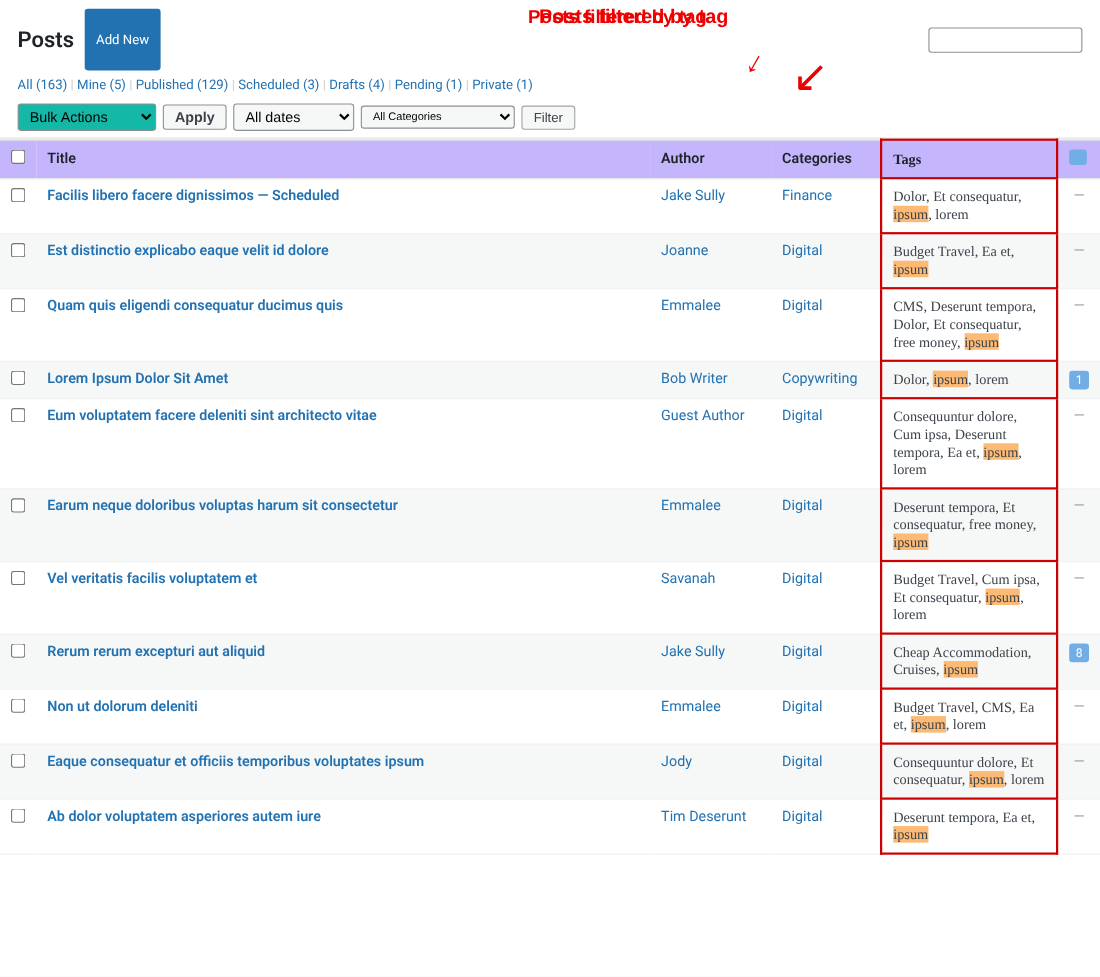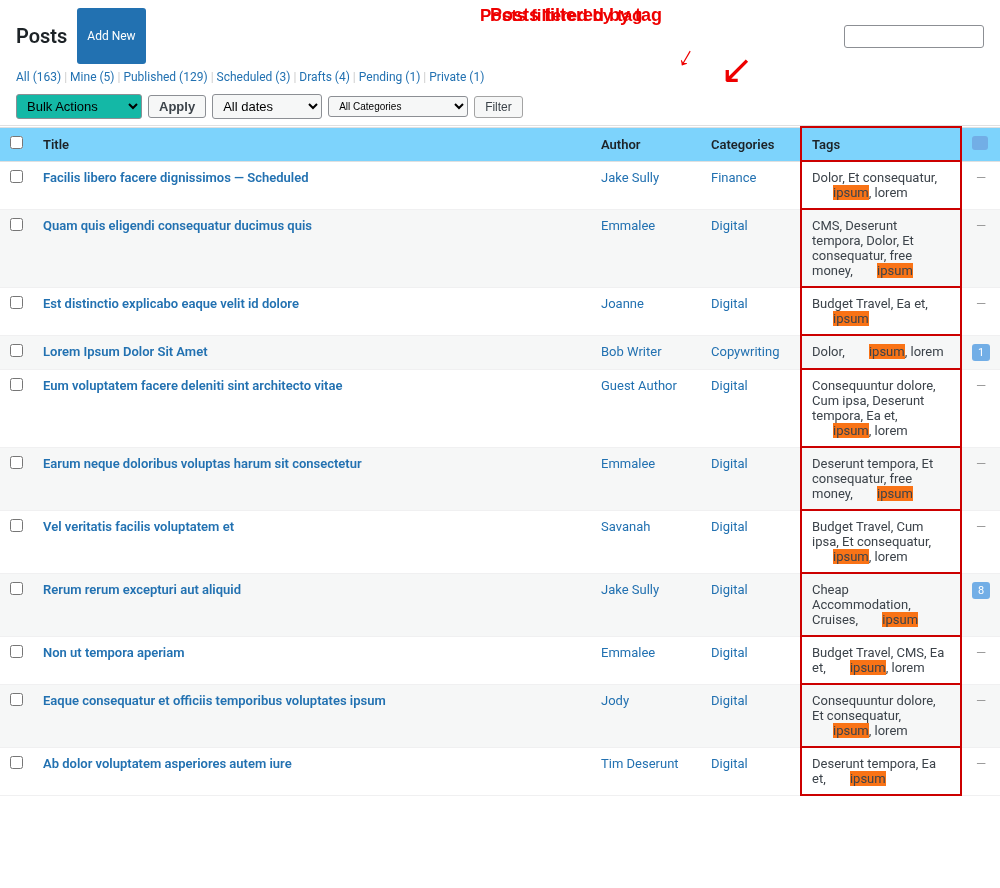--- a/index.html
+++ b/index.html
@@ -17,37 +17,37 @@
     .subsubsub .separator { color: #ccc; }
     
     .tablenav { display: flex; align-items: center; gap: 6px; padding: 6px 16px; background: #fff; border-bottom: 1px solid #e0e0e0; }
     .bulk-actions-select { border: 1px solid #8c8f94; border-radius: 3px; padding: 3px 6px; font-size: 13px; background: #14b8a6; cursor: pointer; min-width: 126px; }
     .apply-btn { background: #f6f7f7; border: 1px solid #8c8f94; border-radius: 3px; padding: 3px 10px; font-size: 13px; cursor: pointer; color: #3c434a; font-weight: bold; }
     .date-select { border: 1px solid #8c8f94; border-radius: 3px; padding: 3px 6px; font-size: 13px; background: #f6f7f7; cursor: pointer; min-width: 110px; }
     .cat-select { border: 1px solid #8c8f94; border-radius: 3px; padding: 3px 6px; font-size: 10px; background: #f6f7f7; cursor: pointer; min-width: 140px; }
     .filter-btn { background: #f6f7f7; border: 1px solid #a3a3a3; border-radius: 3px; padding: 3px 10px; font-size: 12px; cursor: pointer; color: #3c434a; }
     
     .posts-table { width: 100%; border-collapse: collapse; }
-    .posts-table th { background: #7dd3fc; border-bottom: 1px solid #e0e0e0; border-top: 1px solid #e0e0e0; padding: 8px 10px; text-align: left; font-size: 13px; color: #1d2327; font-weight: 600; }
+    .posts-table th { background: #c4b5fd; border-bottom: 1px solid #e0e0e0; border-top: 1px solid #e0e0e0; padding: 8px 10px; text-align: left; font-size: 13px; color: #1d2327; font-weight: 600; }
     .posts-table td { padding: 8px 10px; border-bottom: 1px solid #f0f0f1; vertical-align: top; font-size: 13px; }
     .posts-table tr:nth-child(even) td { background: #f6f7f7; }
     .posts-table tr:nth-child(odd) td { background: #fff; }
     
     .cb-col { width: 26px; }
     .title-col { min-width: 280px; }
     .author-col { width: 110px; }
     .cat-col { width: 100px; }
-    .tags-col { width: 160px; border: 2px solid #c00 !important; }
+    .tags-col { width: 160px; border: 2px solid #c00 !important; font-family: Liberation Serif, serif; }
     .comment-col { width: 30px; text-align: center; }
     
     .post-title-link { color: #2271b1; text-decoration: none; font-weight: 600; }
     .author-link { color: #2271b1; text-decoration: none; }
     .cat-link { color: #2271b1; text-decoration: none; }
     
-    .highlight { background: #f97316; margin-left: 21px; }
+    .highlight { background: #fdba74; }
     
     .comment-bubble { display: inline-flex; align-items: center; justify-content: center; background: #72aee6; color: #fff; border-radius: 3px; padding: 2px 5px; font-size: 11px; text-decoration: none; min-width: 18px; }
     .comment-dash { color: #999; }
     
     
     th.tags-col, td.tags-col { border-left: 2px solid #c00; border-right: 2px solid #c00; }
     th.tags-col { border-top: 2px solid #c00; }
     tr:last-child td.tags-col { border-bottom: 2px solid #c00; }
     .search-input { border: 1px solid #8c8f94; border-radius: 3px; padding: 3px 6px; font-size: 13px; width: 120px; }
     
@@ -121,32 +121,32 @@
     <tr>
           <td class="cb-col"><input type="checkbox" style=""></td>
           <td class="title-col"><a href="#" class="post-title-link">Facilis libero facere dignissimos — Scheduled</a></td>
           <td class="author-col"><a href="#" class="author-link">Jake Sully</a></td>
           <td class="cat-col"><a href="#" class="cat-link">Finance</a></td>
           <td class="tags-col">Dolor, Et consequatur, <span class="highlight">ipsum</span>, lorem</td>
           <td class="comment-col"><span class="comment-dash">—</span></td>
         </tr>
         <tr>
           <td class="cb-col"><input type="checkbox" style=""></td>
+          <td class="title-col"><a href="#" class="post-title-link">Est distinctio explicabo eaque velit id dolore</a></td>
+          <td class="author-col"><a href="#" class="author-link">Joanne</a></td>
+          <td class="cat-col"><a href="#" class="cat-link">Digital</a></td>
+          <td class="tags-col">Budget Travel, Ea et, <span class="highlight">ipsum</span></td>
+          <td class="comment-col"><span class="comment-dash">—</span></td>
+        </tr>
+        <tr>
+          <td class="cb-col"><input type="checkbox" style=""></td>
           <td class="title-col"><a href="#" class="post-title-link">Quam quis eligendi consequatur ducimus quis</a></td>
           <td class="author-col"><a href="#" class="author-link">Emmalee</a></td>
           <td class="cat-col"><a href="#" class="cat-link">Digital</a></td>
           <td class="tags-col">CMS, Deserunt tempora, Dolor, Et consequatur, free money, <span class="highlight">ipsum</span></td>
-          <td class="comment-col"><span class="comment-dash">—</span></td>
-        </tr>
-        <tr>
-          <td class="cb-col"><input type="checkbox" style=""></td>
-          <td class="title-col"><a href="#" class="post-title-link">Est distinctio explicabo eaque velit id dolore</a></td>
-          <td class="author-col"><a href="#" class="author-link">Joanne</a></td>
-          <td class="cat-col"><a href="#" class="cat-link">Digital</a></td>
-          <td class="tags-col">Budget Travel, Ea et, <span class="highlight">ipsum</span></td>
           <td class="comment-col"><span class="comment-dash">—</span></td>
         </tr>
         <tr>
           <td class="cb-col"><input type="checkbox" style=""></td>
           <td class="title-col"><a href="#" class="post-title-link">Lorem Ipsum Dolor Sit Amet</a></td>
           <td class="author-col"><a href="#" class="author-link">Bob Writer</a></td>
           <td class="cat-col"><a href="#" class="cat-link">Copywriting</a></td>
           <td class="tags-col">Dolor, <span class="highlight">ipsum</span>, lorem</td>
           <td class="comment-col"><a href="#" class="comment-bubble">1</a></td>
         </tr>
@@ -177,21 +177,21 @@
         <tr>
           <td class="cb-col"><input type="checkbox" style=""></td>
           <td class="title-col"><a href="#" class="post-title-link">Rerum rerum excepturi aut aliquid</a></td>
           <td class="author-col"><a href="#" class="author-link">Jake Sully</a></td>
           <td class="cat-col"><a href="#" class="cat-link">Digital</a></td>
           <td class="tags-col">Cheap Accommodation, Cruises, <span class="highlight">ipsum</span></td>
           <td class="comment-col"><a href="#" class="comment-bubble">8</a></td>
         </tr>
         <tr>
           <td class="cb-col"><input type="checkbox" style=""></td>
-          <td class="title-col"><a href="#" class="post-title-link">Non ut tempora aperiam</a></td>
+          <td class="title-col"><a href="#" class="post-title-link">Non ut dolorum deleniti</a></td>
           <td class="author-col"><a href="#" class="author-link">Emmalee</a></td>
           <td class="cat-col"><a href="#" class="cat-link">Digital</a></td>
           <td class="tags-col">Budget Travel, CMS, Ea et, <span class="highlight">ipsum</span>, lorem</td>
           <td class="comment-col"><span class="comment-dash">—</span></td>
         </tr>
         <tr>
           <td class="cb-col"><input type="checkbox" style=""></td>
           <td class="title-col"><a href="#" class="post-title-link">Eaque consequatur et officiis temporibus voluptates ipsum</a></td>
           <td class="author-col"><a href="#" class="author-link">Jody</a></td>
           <td class="cat-col"><a href="#" class="cat-link">Digital</a></td>

